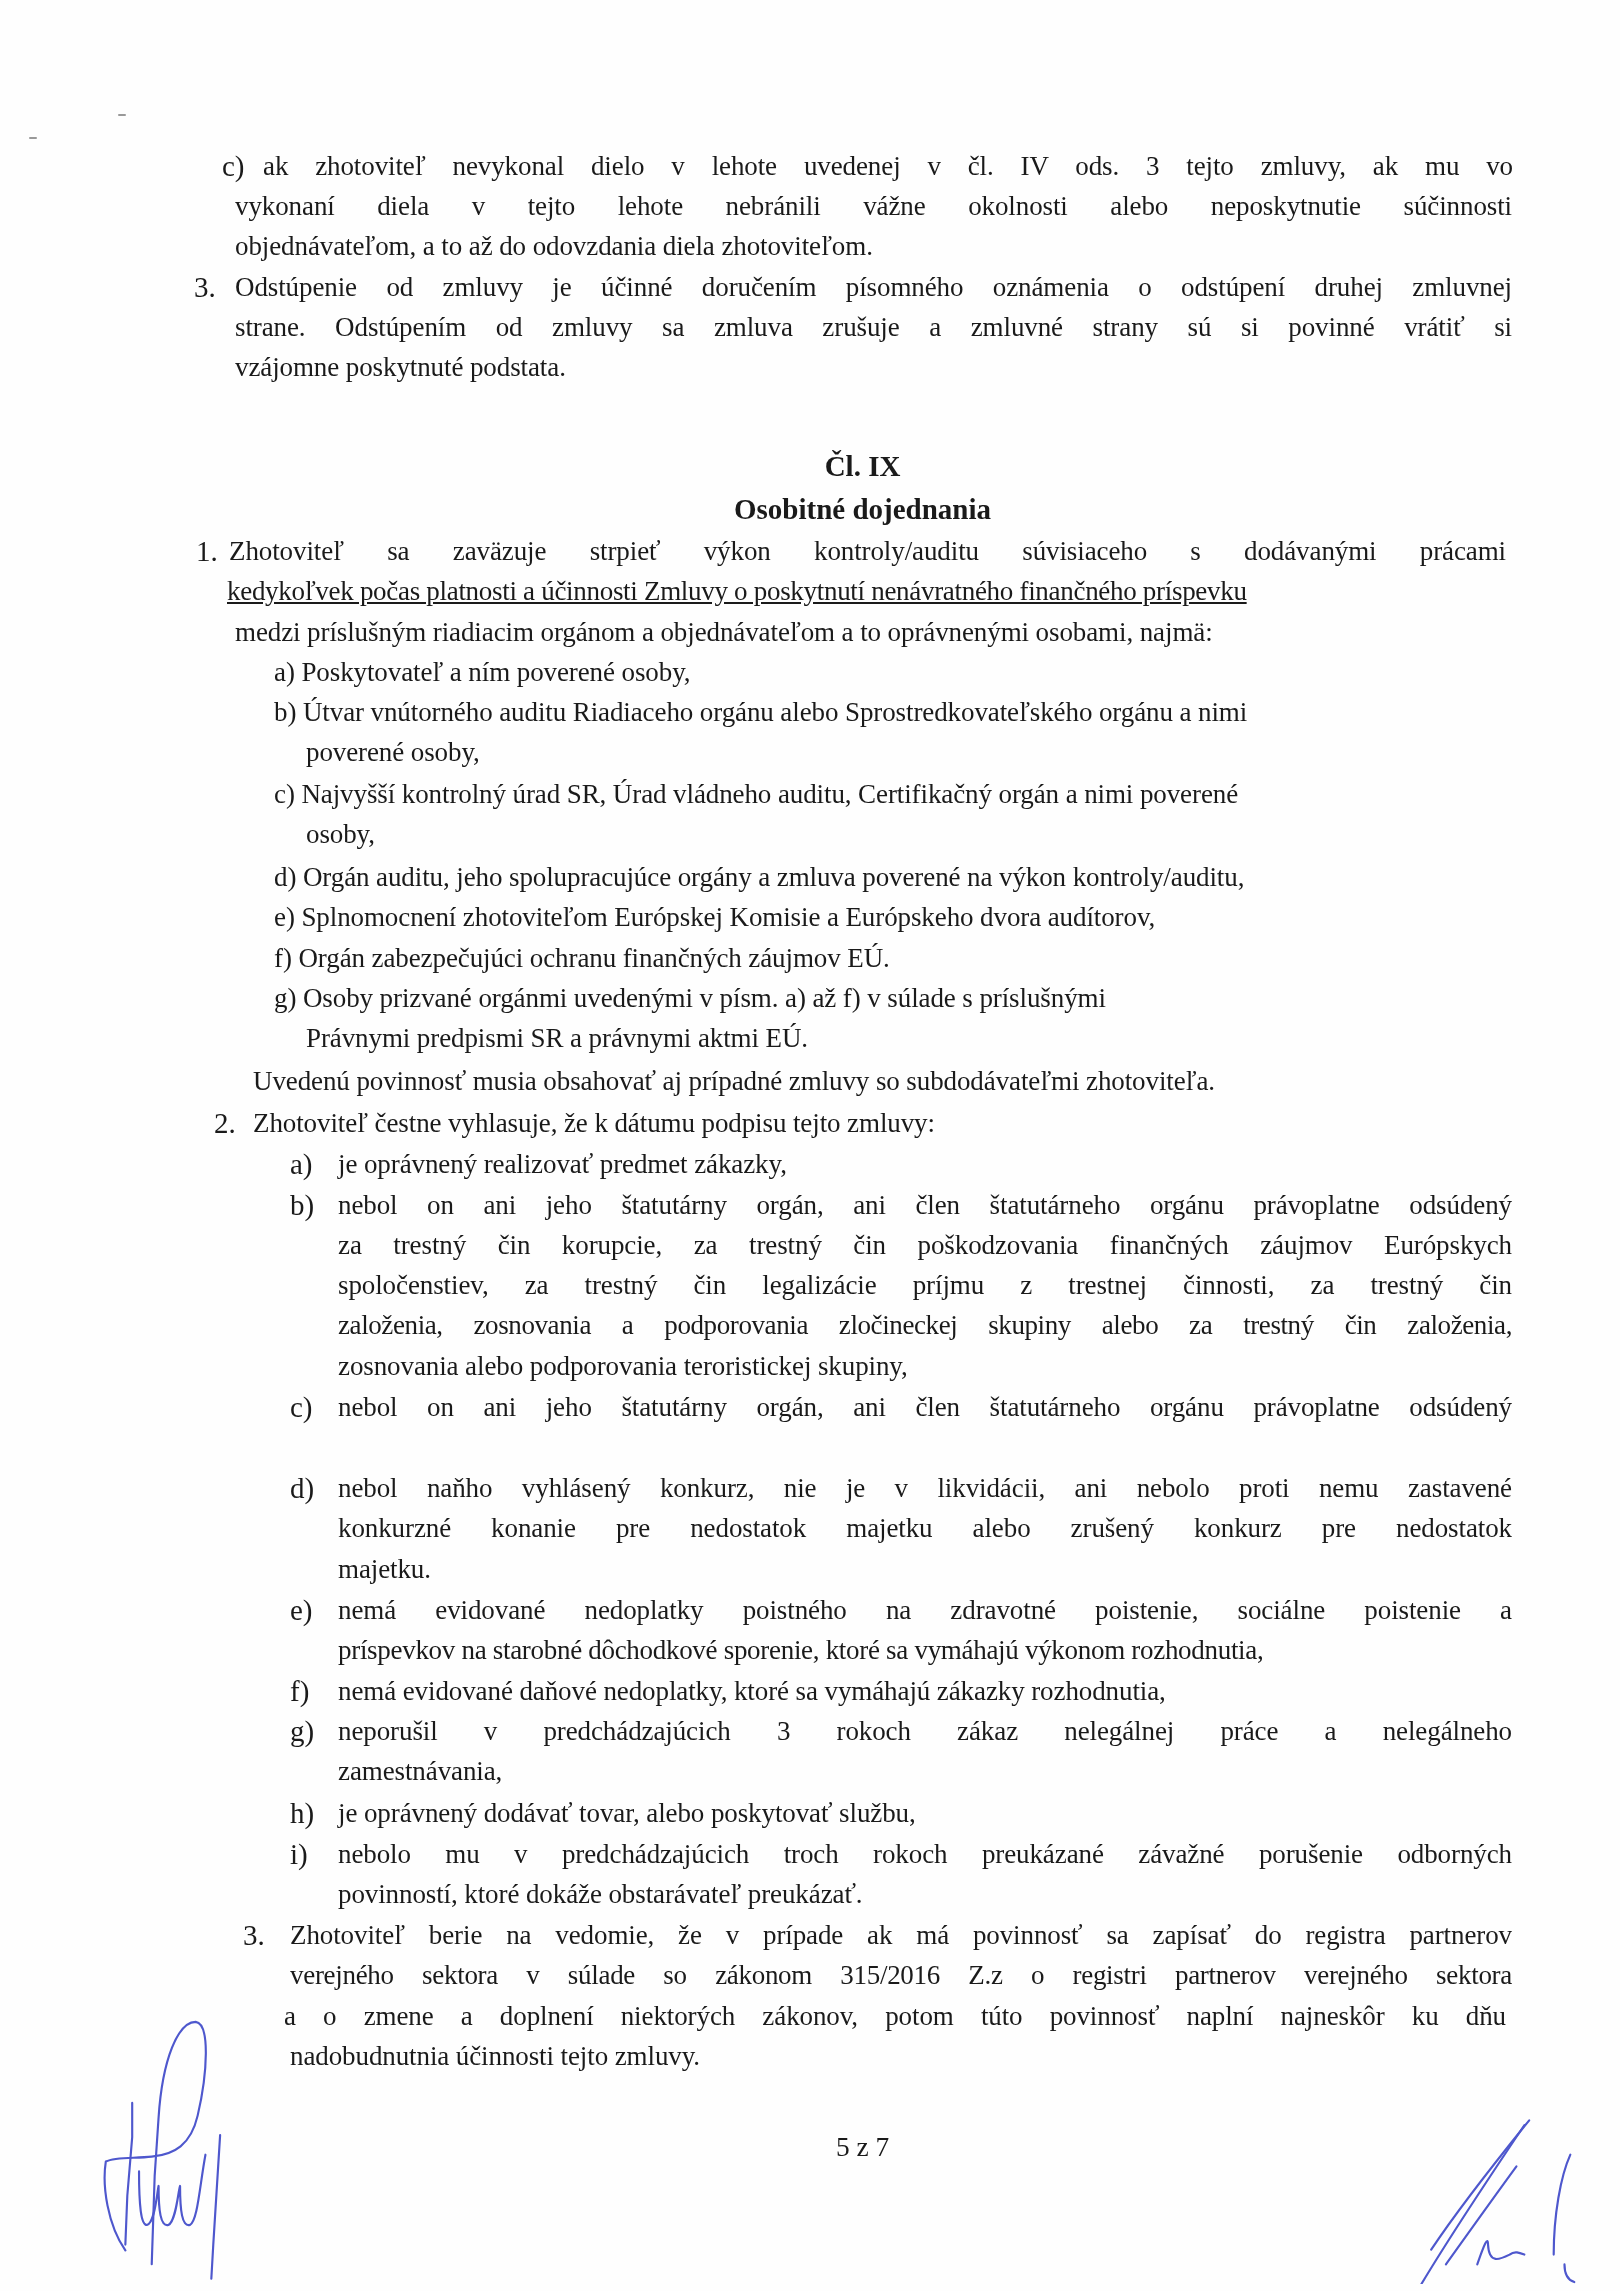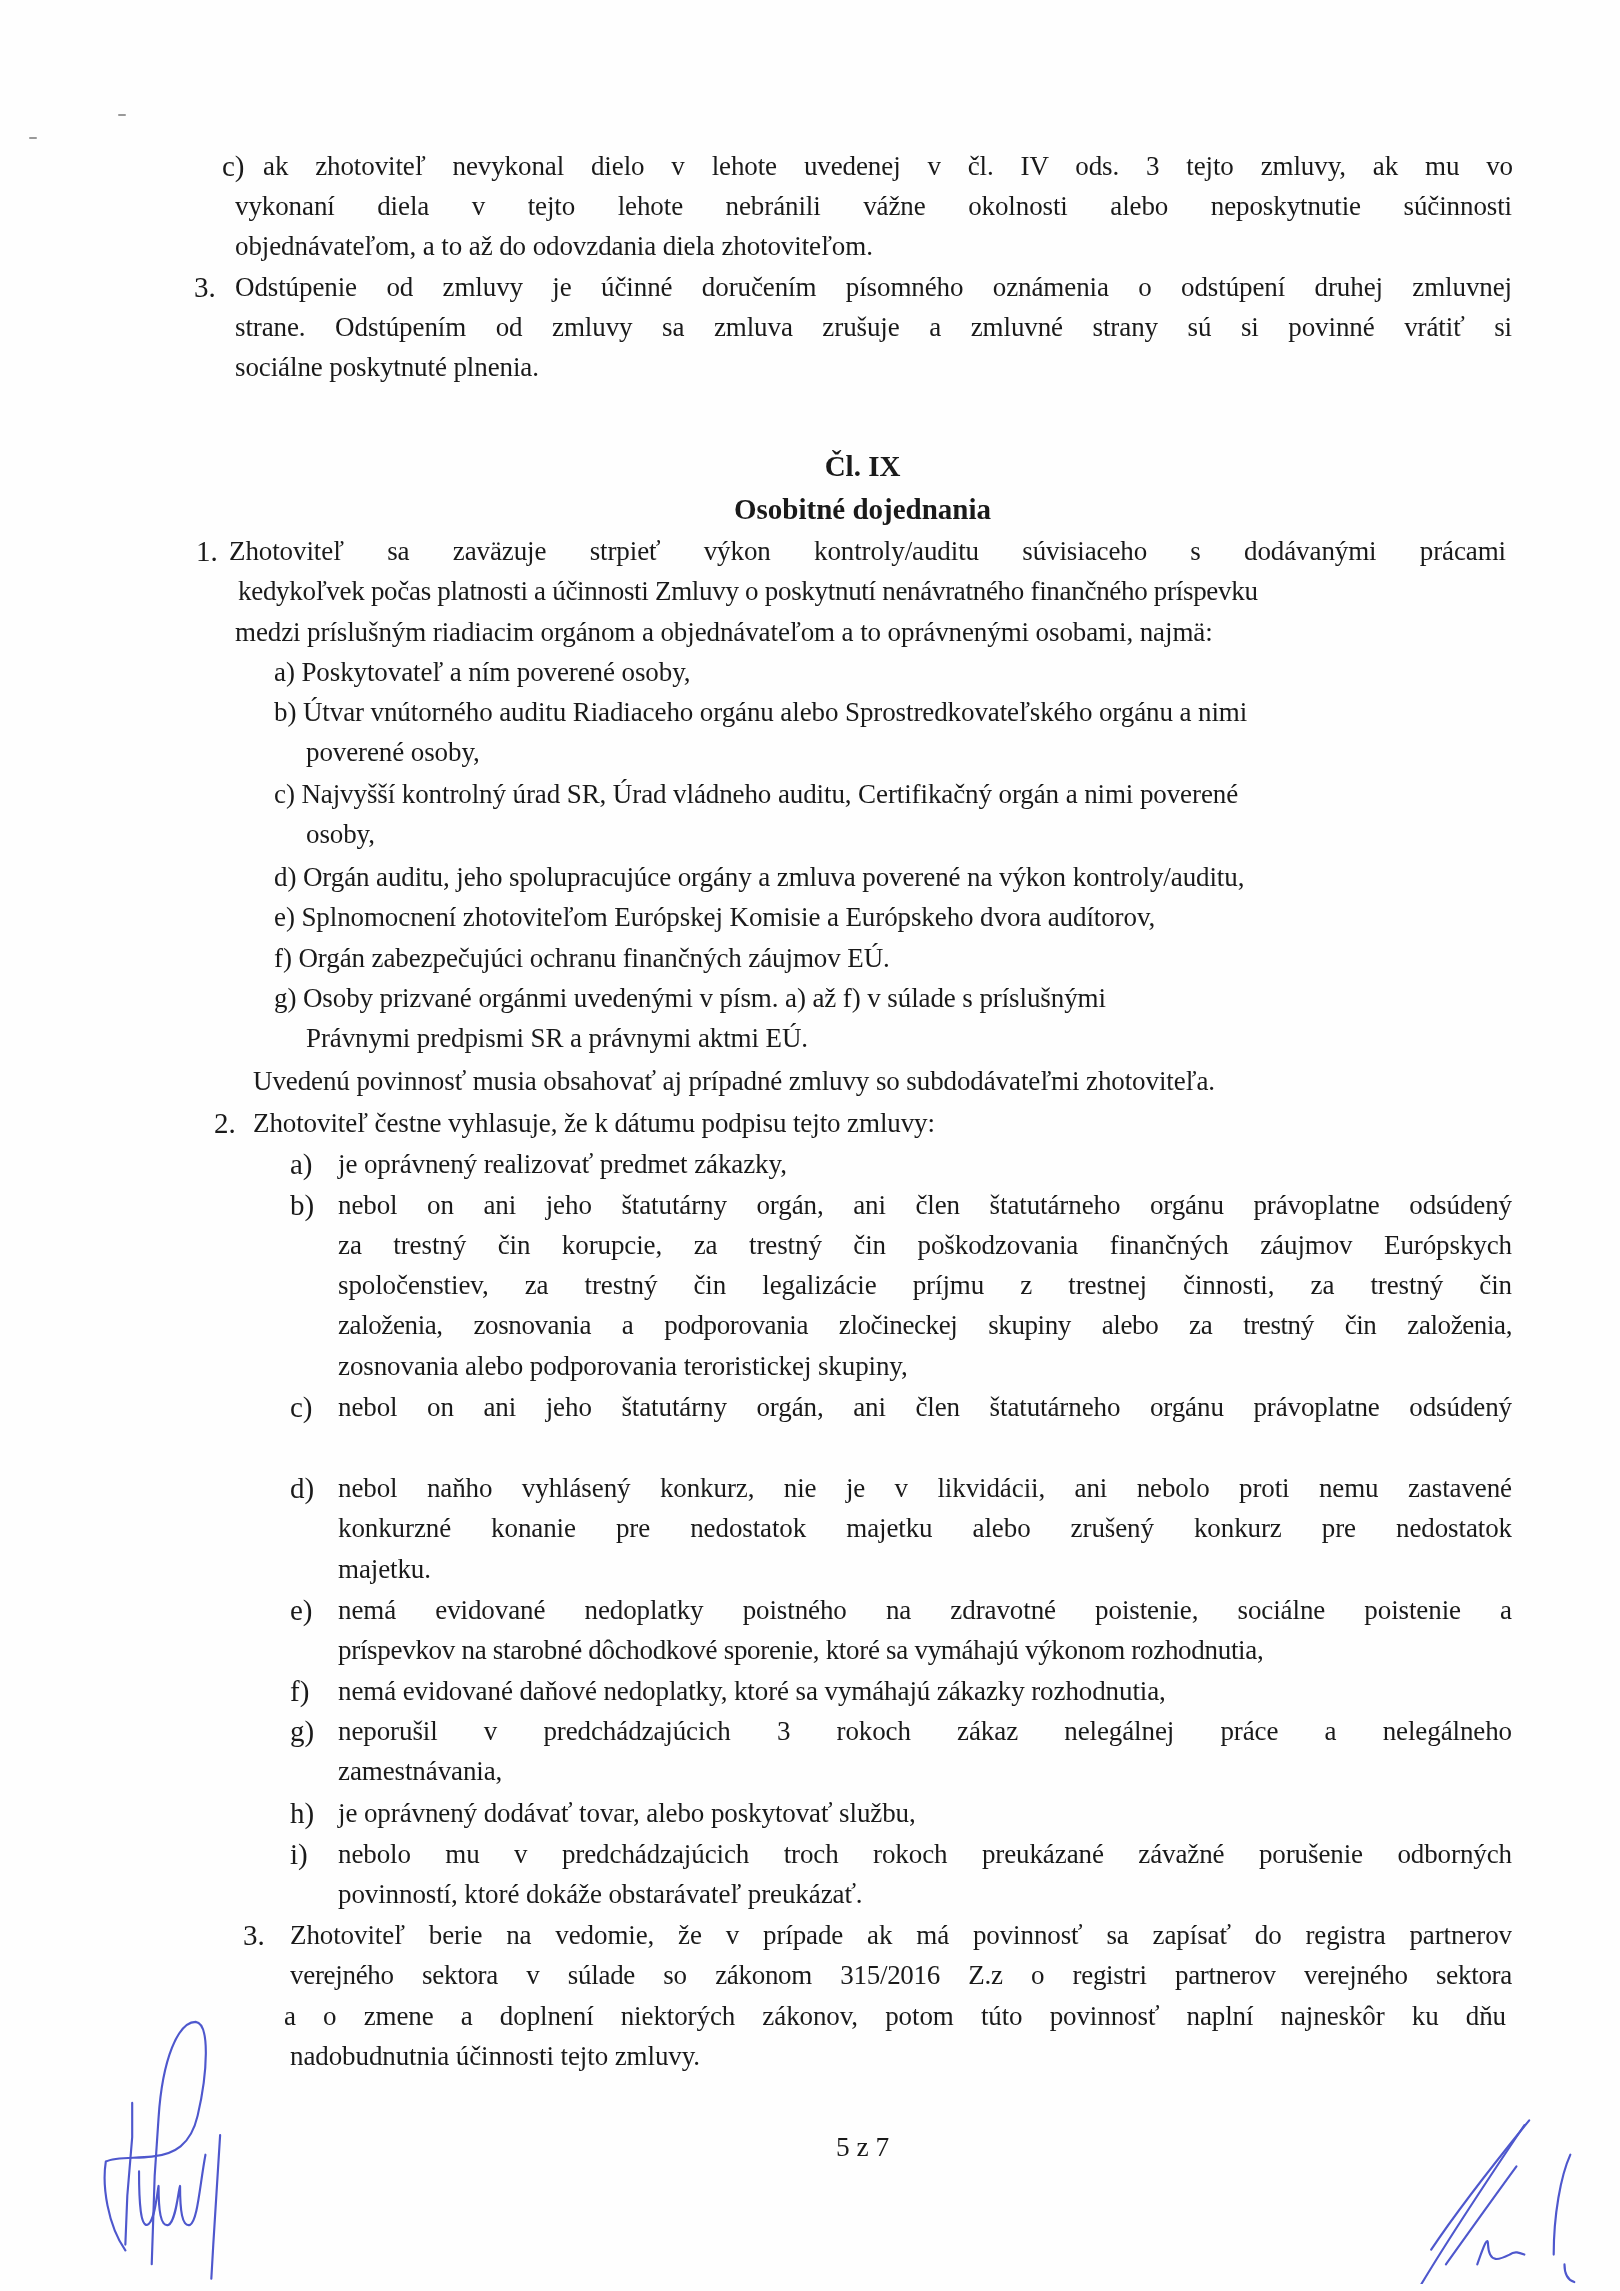--- a/index.html
+++ b/index.html
@@ -23,28 +23,28 @@
   <div class="speck" style="left:29px;top:137px;"></div>
 
   <span class="lbl" style="left:222px;top:149px;">c)</span>
   <div class="ln just" style="left:263px;top:149px;width:1250px;">ak zhotoviteľ nevykonal dielo v lehote uvedenej v čl. IV ods. 3 tejto zmluvy, ak mu vo</div>
   <div class="ln just" style="left:235px;top:189px;width:1277px;">vykonaní diela v tejto lehote nebránili vážne okolnosti alebo neposkytnutie súčinnosti</div>
   <div class="ln" style="left:235px;top:229px;">objednávateľom, a to až do odovzdania diela zhotoviteľom.</div>
 
   <span class="lbl" style="left:194px;top:270px;">3.</span>
   <div class="ln just" style="left:235px;top:270px;width:1277px;">Odstúpenie od zmluvy je účinné doručením písomného oznámenia o odstúpení druhej zmluvnej</div>
   <div class="ln just" style="left:235px;top:310px;width:1277px;">strane. Odstúpením od zmluvy sa zmluva zrušuje a zmluvné strany sú si povinné vrátiť si</div>
-  <div class="ln" style="left:235px;top:350px;">sociálne poskytnuté plnenia.</div>
+  <div class="ln" style="left:235px;top:350px;">vzájomne poskytnuté podstata.</div>
 
   <div class="heading" style="top:449px;">Čl. IX</div>
   <div class="heading" style="top:492px;">Osobitné dojednania</div>
 
   <span class="lbl" style="left:196px;top:534px;">1.</span>
   <div class="ln just" style="left:229px;top:534px;width:1277px;">Zhotoviteľ sa zaväzuje strpieť výkon kontroly/auditu súvisiaceho s dodávanými prácami</div>
-  <div class="ln" style="left:238px;top:574px;letter-spacing:-0.3px;">kedykoľvek počas platnosti a účinnosti Zmluvy o poskytnutí nenávratného finančného príspevku</div>
+  <div class="ln" style="left:227px;top:574px;letter-spacing:-0.3px;text-decoration:underline;">kedykoľvek počas platnosti a účinnosti Zmluvy o poskytnutí nenávratného finančného príspevku</div>
   <div class="ln" style="left:235px;top:615px;">medzi príslušným riadiacim orgánom a objednávateľom a to oprávnenými osobami, najmä:</div>
 
   <div class="ln" style="left:274px;top:655px;">a) Poskytovateľ a ním poverené osoby,</div>
   <div class="ln" style="left:274px;top:695px;">b) Útvar vnútorného auditu Riadiaceho orgánu alebo Sprostredkovateľského orgánu a nimi</div>
   <div class="ln" style="left:306px;top:735px;">poverené osoby,</div>
   <div class="ln" style="left:274px;top:777px;">c) Najvyšší kontrolný úrad SR, Úrad vládneho auditu, Certifikačný orgán a nimi poverené</div>
   <div class="ln" style="left:306px;top:817px;">osoby,</div>
   <div class="ln" style="left:274px;top:860px;">d) Orgán auditu, jeho spolupracujúce orgány a zmluva poverené na výkon kontroly/auditu,</div>
   <div class="ln" style="left:274px;top:900px;">e) Splnomocnení zhotoviteľom Európskej Komisie a Európskeho dvora audítorov,</div>
   <div class="ln" style="left:274px;top:941px;">f) Orgán zabezpečujúci ochranu finančných záujmov EÚ.</div>

